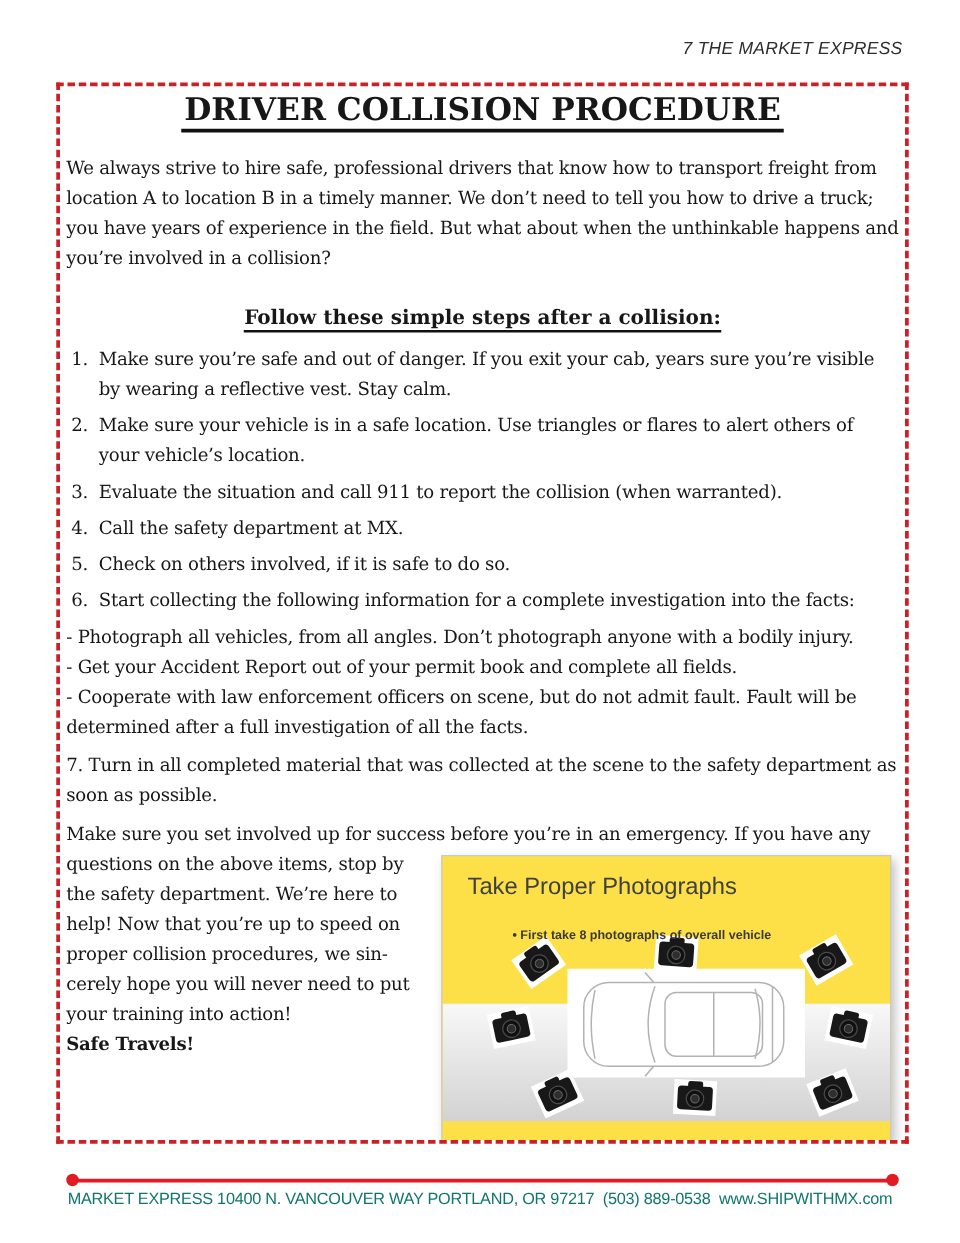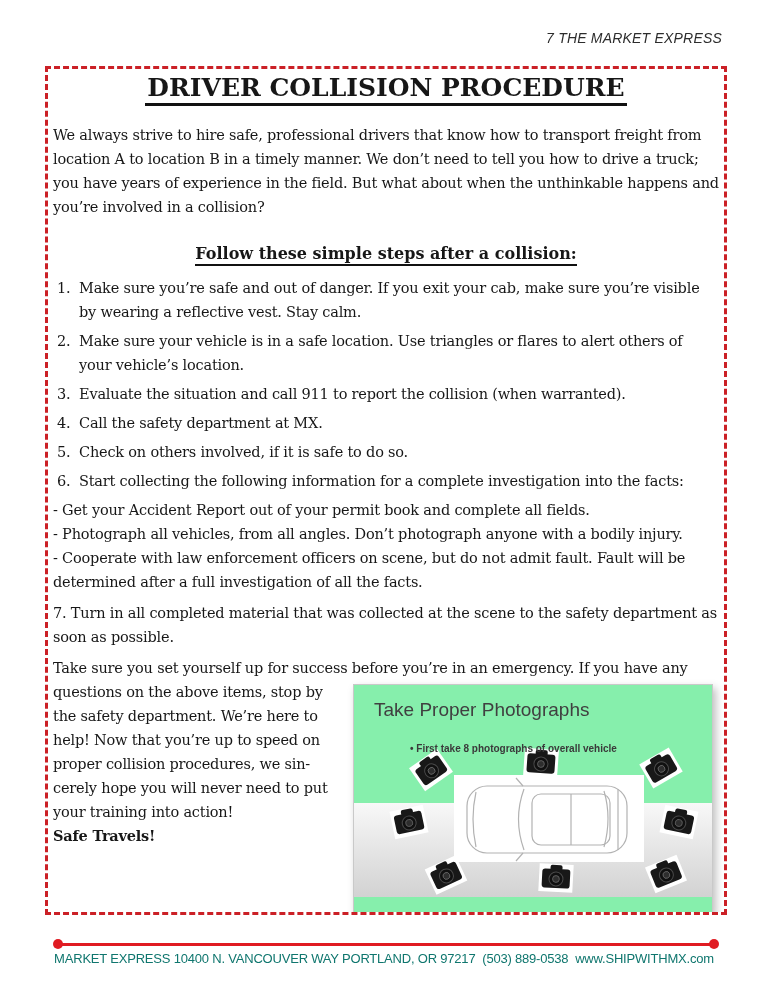--- a/index.html
+++ b/index.html
@@ -48,21 +48,21 @@
   .collect{margin-top:5px;}
   .step7{margin-top:7px;}
 
   .closing{margin-top:7px;}
   .closing-rest{white-space:pre-line;}
   .safe-travels{font-weight:bold;}
 
   .figure{
     float:right;width:360px;height:229px;
     margin:4px 6px 6px 12px;
-    background:#86efac;border:1px solid #c9c9c9;
+    background:#fde047;border:1px solid #c9c9c9;
     box-shadow:3px 4px 8px rgba(0,0,0,.25);
     position:relative;overflow:hidden;
     font-family:"Liberation Sans", sans-serif;letter-spacing:0;
   }
   .fig-title{position:absolute;top:13px;left:20px;font-size:19px;line-height:24px;color:var(--fig-gray);}
   .fig-bullet{position:absolute;top:52px;left:56px;font-size:10px;font-weight:bold;color:#3a3a3a;}
   .diagram{position:absolute;left:0;top:0;}
 
   .footer-rule{
     position:absolute;left:56px;top:943px;width:660px;height:3px;
@@ -87,21 +87,21 @@
 
   <h1 class="doc-title"><span>DRIVER COLLISION PROCEDURE</span></h1>
 
   <p class="intro">We always strive to hire safe, professional drivers that know how to transport freight from location A to location B in a timely manner. We don’t need to tell you how to drive a truck; you have years of experience in the field. But what about when the unthinkable happens and you’re involved in a collision?</p>
 
   <h2 class="steps-heading"><span>Follow these simple steps after a collision:</span></h2>
 
   <div class="steps">
     <div class="step">
       <span class="num">1.</span>
-      <span class="txt">Make sure you’re safe and out of danger. If you exit your cab, make sure you’re visible by wearing a reflective vest. Stay calm.</span>
+      <span class="txt">Make sure you’re safe and out of danger. If you exit your cab, years sure you’re visible by wearing a reflective vest. Stay calm.</span>
     </div>
     <div class="step">
       <span class="num">2.</span>
       <span class="txt">Make sure your vehicle is in a safe location. Use triangles or flares to alert others of your vehicle’s location.</span>
     </div>
     <div class="step">
       <span class="num">3.</span>
       <span class="txt">Evaluate the situation and call 911 to report the collision (when warranted).</span>
     </div>
     <div class="step">
@@ -112,29 +112,29 @@
       <span class="num">5.</span>
       <span class="txt">Check on others involved, if it is safe to do so.</span>
     </div>
     <div class="step">
       <span class="num">6.</span>
       <span class="txt">Start collecting the following information for a complete investigation into the facts:</span>
     </div>
   </div>
 
   <div class="collect">
+    <div>- Photograph all vehicles, from all angles. Don’t photograph anyone with a bodily injury.</div>
     <div>- Get your Accident Report out of your permit book and complete all fields.</div>
-    <div>- Photograph all vehicles, from all angles. Don’t photograph anyone with a bodily injury.</div>
     <div>- Cooperate with law enforcement officers on scene, but do not admit fault. Fault will be determined after a full investigation of all the facts.</div>
   </div>
 
   <p class="step7">7. Turn in all completed material that was collected at the scene to the safety department as soon as possible.</p>
 
   <div class="closing">
-    <span>Take sure you set yourself up for success before you’re in an emergency. If you have any</span>
+    <span>Make sure you set involved up for success before you’re in an emergency. If you have any</span>
     <div class="figure">
       <svg class="diagram" width="360" height="229" viewBox="0 0 360 229">
         <defs>
           <linearGradient id="bandgrad" x1="0" y1="0" x2="0" y2="1">
             <stop offset="0" stop-color="#f8f8f8"></stop>
             <stop offset="1" stop-color="#d2d2d2"></stop>
           </linearGradient>
         </defs>
         <rect x="0" y="118" width="360" height="94" fill="url(#bandgrad)"></rect>
         <rect x="100" y="90" width="190" height="87" fill="#ffffff"></rect>

